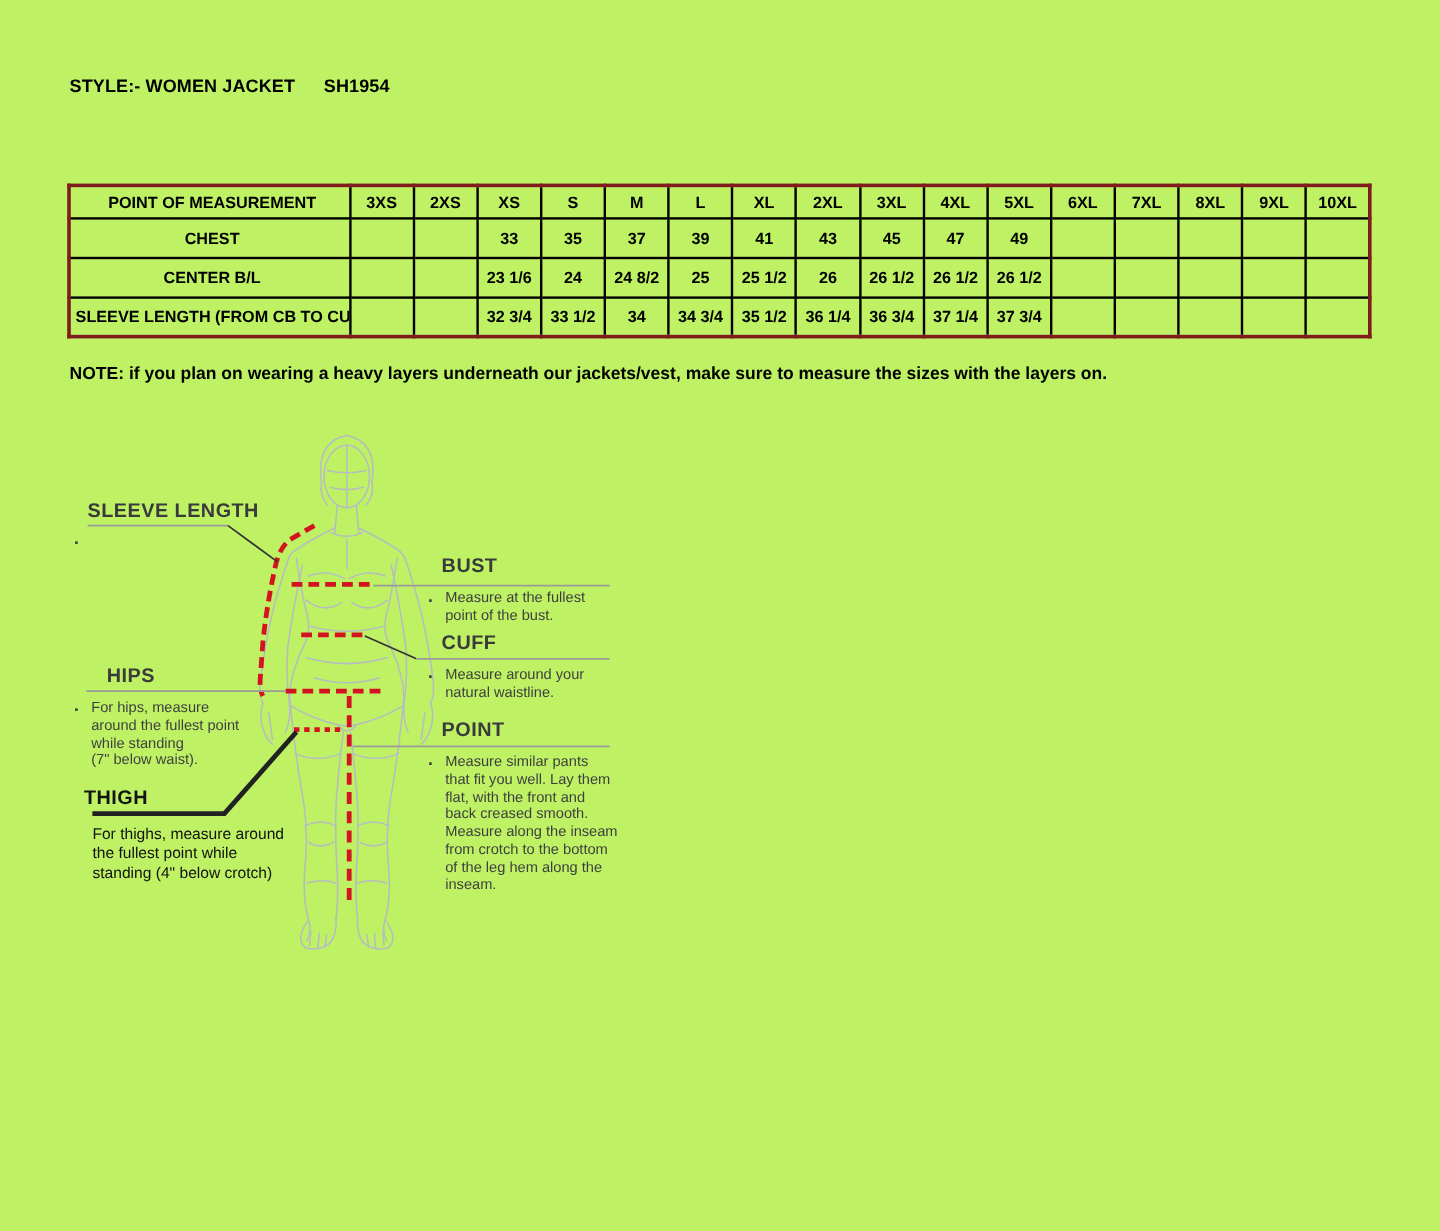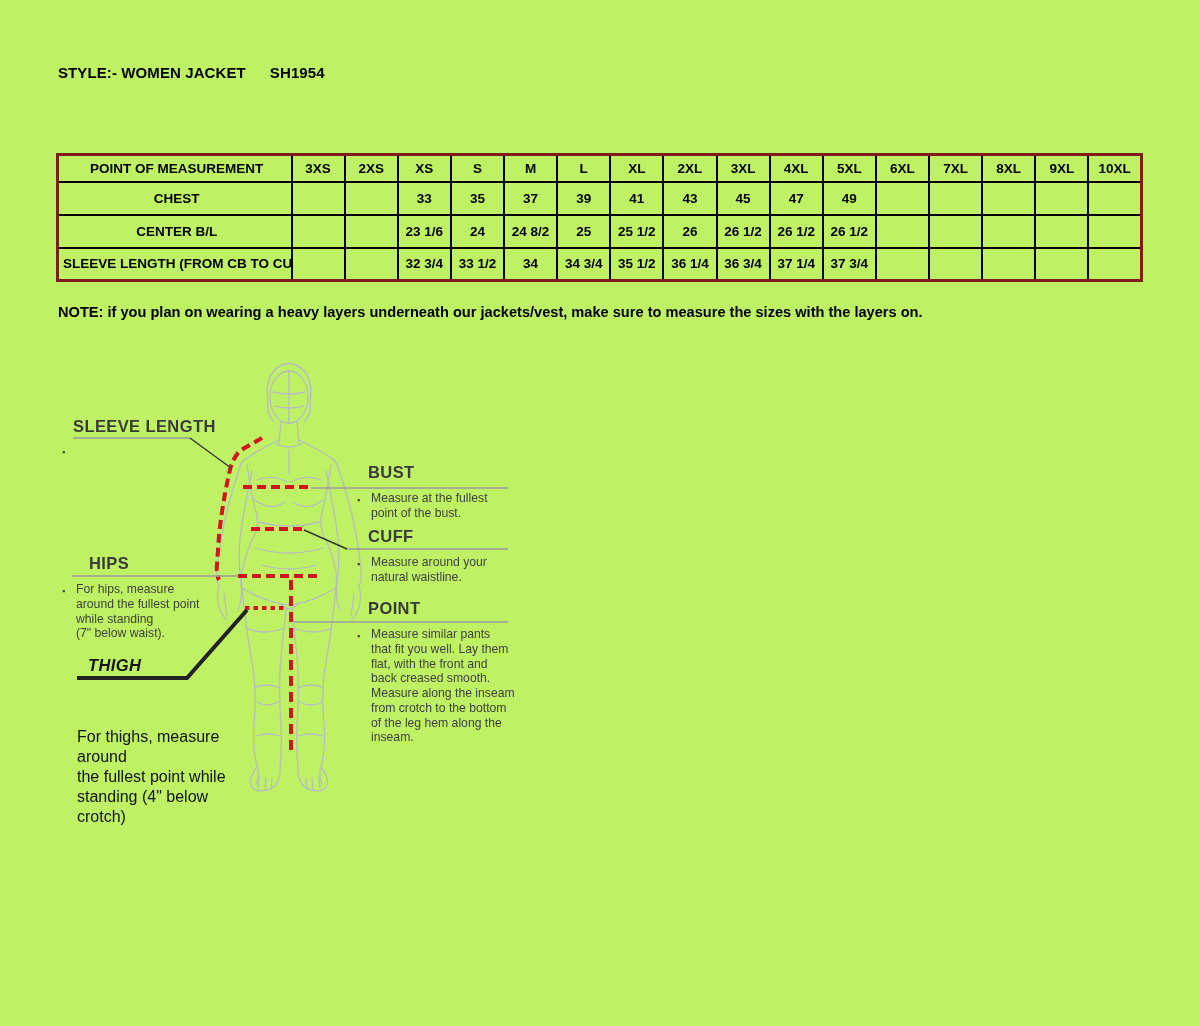--- a/index.html
+++ b/index.html
@@ -38,21 +38,21 @@
   svg.diagram { position:absolute; left:0; top:0; pointer-events:none; }
   .guide-header {
     position:absolute; font-size:16.5px; font-weight:bold; color:#3a3a3a;
     letter-spacing:0.4px; white-space:nowrap;
   }
   .guide-header.dark { color:#141414; }
   .guide-text {
     position:absolute; font-size:12.2px; line-height:1.21; color:#3f3f3f;
     white-space:pre-line;
   }
-  .guide-text.dark { color:#121212; font-size:16px; line-height:1.25;margin-top:40px; }
+  .guide-text.dark { color:#121212; font-size:13px; line-height:1.25; }
   .bullet-sq {
     position:absolute; font-size:9px; color:#444; line-height:1;
   }
 </style>
 </head>
 <body>
 
 <div class="page">
 
   <div class="title-line">
@@ -252,21 +252,21 @@
   <div class="guide-header" style="left:73px; top:417px;">SLEEVE LENGTH</div>
   <span class="bullet-sq" style="left:62px; top:448px;">▪</span>
 
   <div class="guide-header" style="left:89px; top:554px;">HIPS</div>
   <span class="bullet-sq" style="left:62px; top:587px;">▪</span>
   <div class="guide-text" style="left:76px; top:582px; width:145px;">For hips, measure
 around the fullest point
 while standing
 (7" below waist).</div>
 
-  <div class="guide-header dark" style="left:88px; top:656px;font-style:italic;">THIGH</div>
+  <div class="guide-header dark" style="left:70px; top:656px;">THIGH</div>
   <div class="guide-text dark" style="left:77px; top:687px; width:160px;">For thighs, measure around
 the fullest point while
 standing (4" below crotch)</div>
 
   <div class="guide-header" style="left:368px; top:463px;text-align:right;">BUST</div>
   <span class="bullet-sq" style="left:357px; top:496px;">▪</span>
   <div class="guide-text" style="left:371px; top:491px; width:130px;">Measure at the fullest
 point of the bust.</div>
 
   <div class="guide-header" style="left:368px; top:527px;">CUFF</div>

